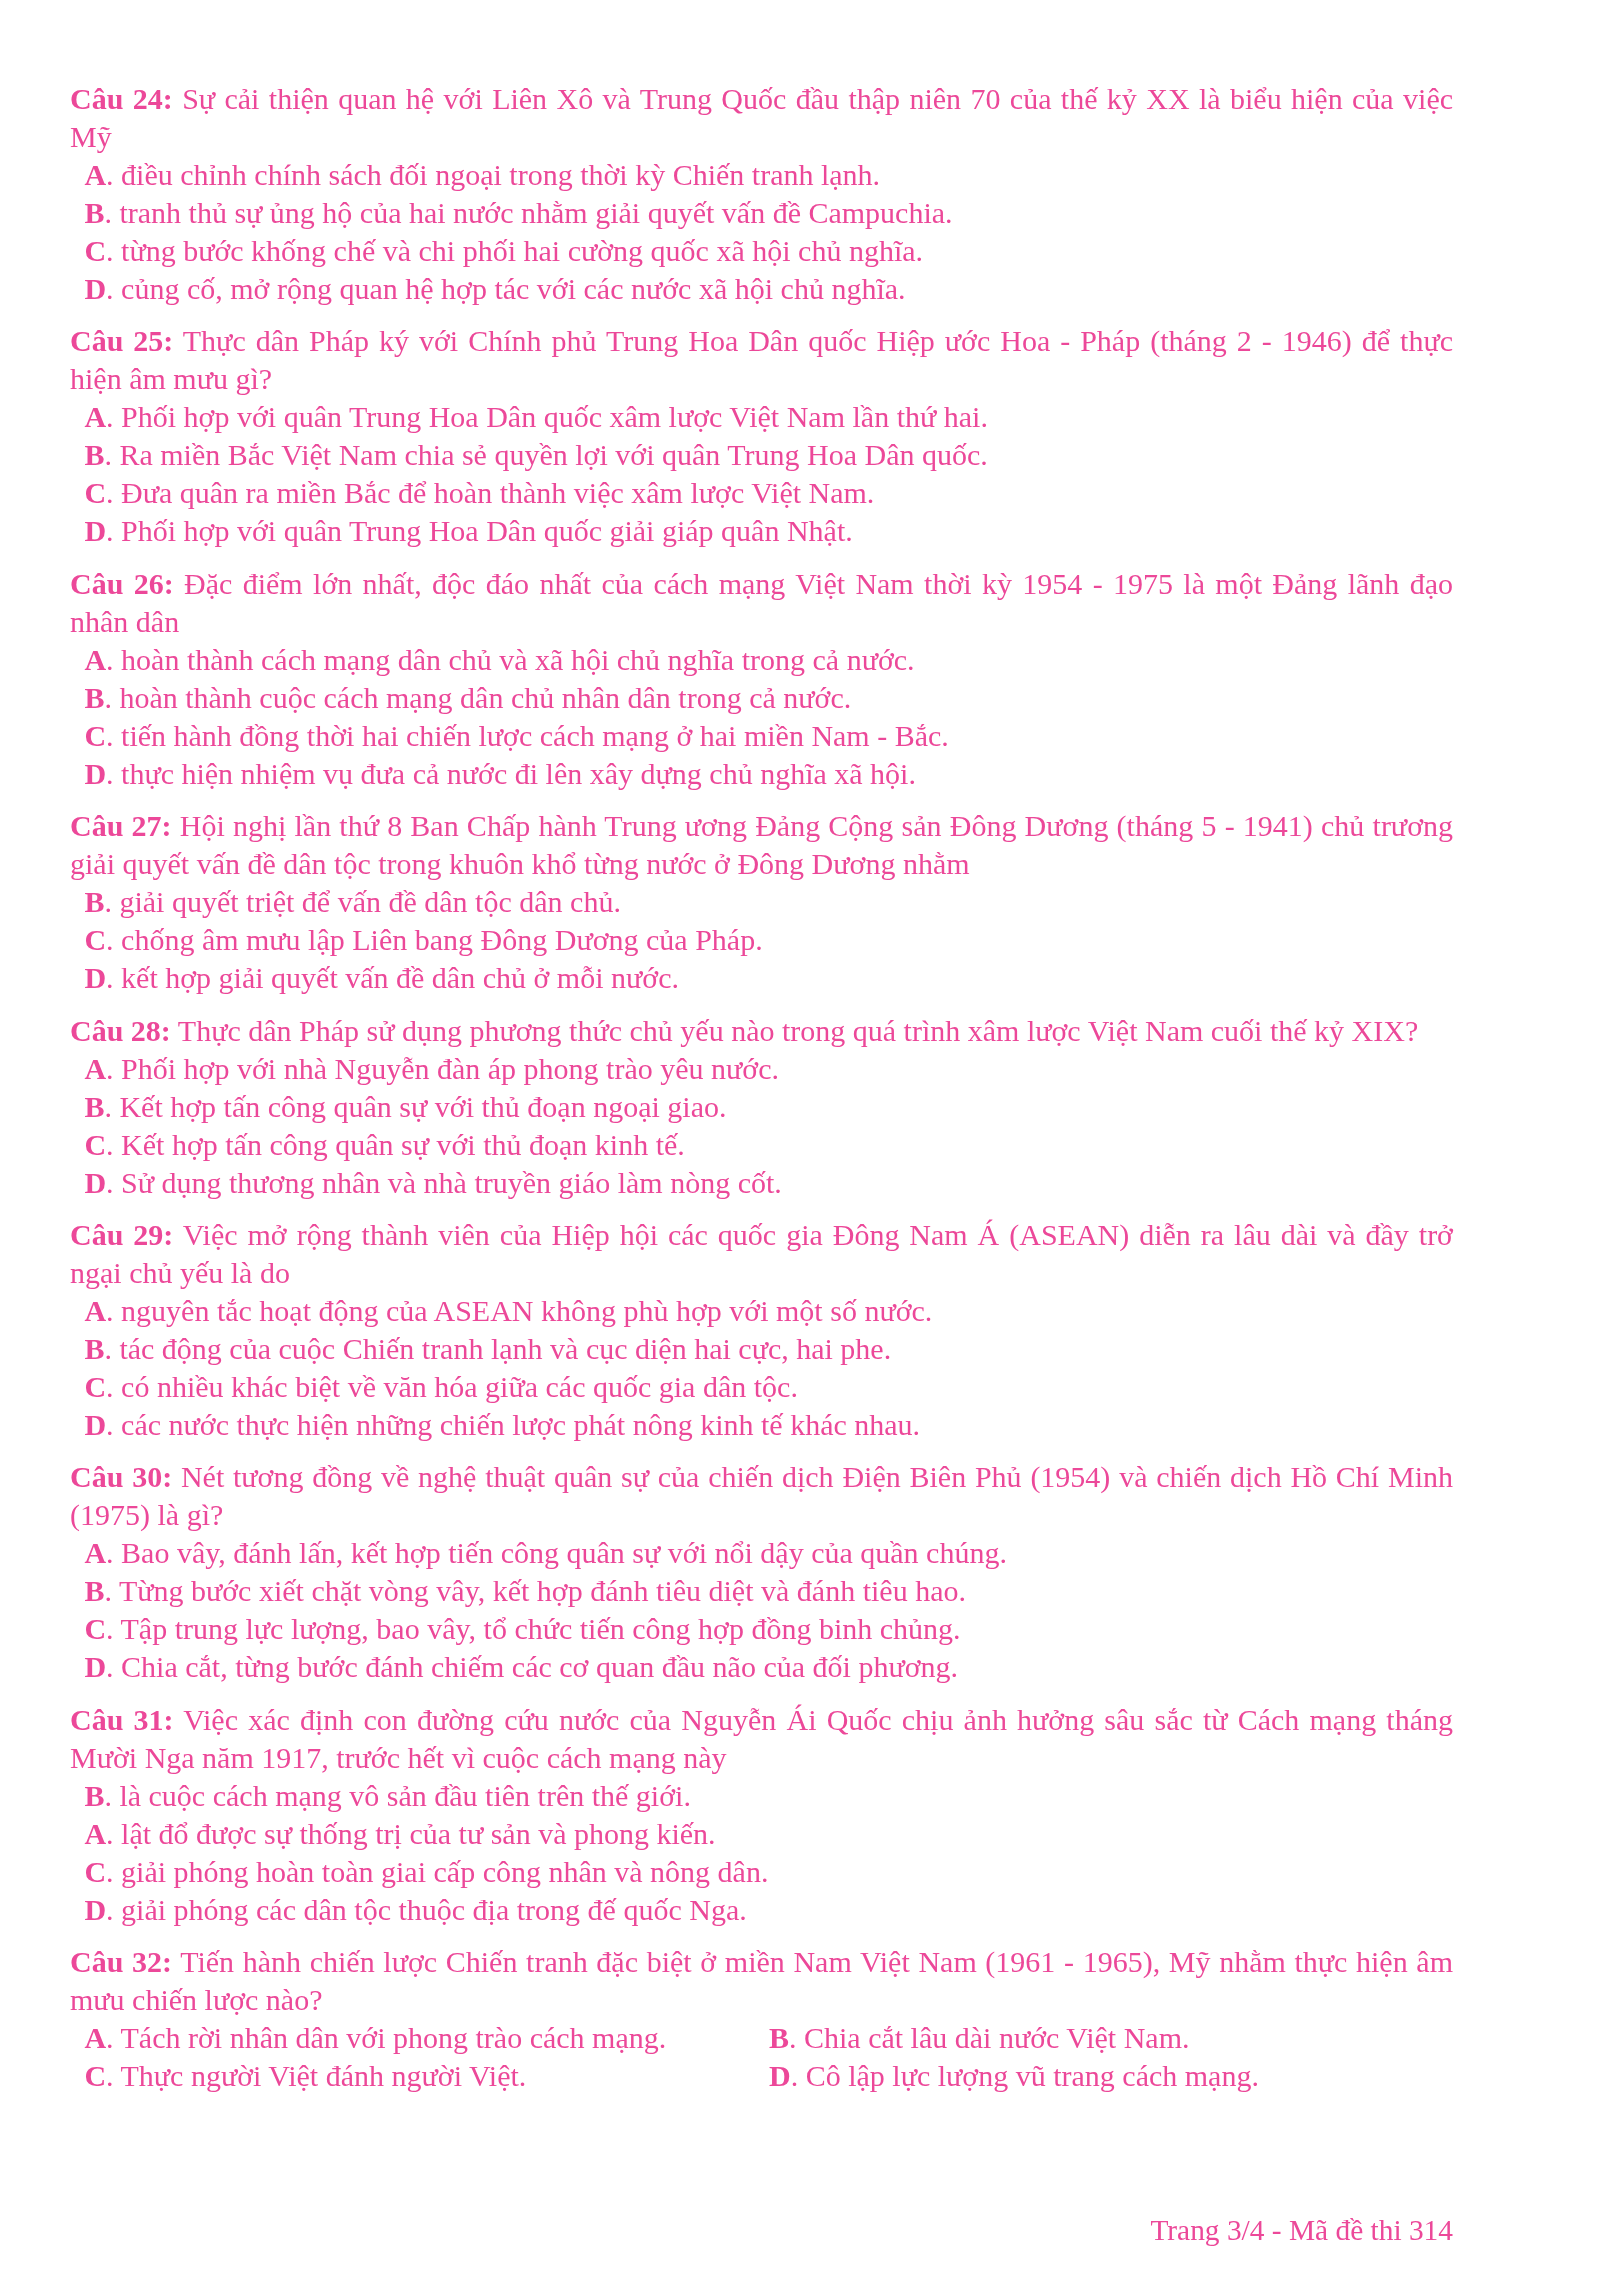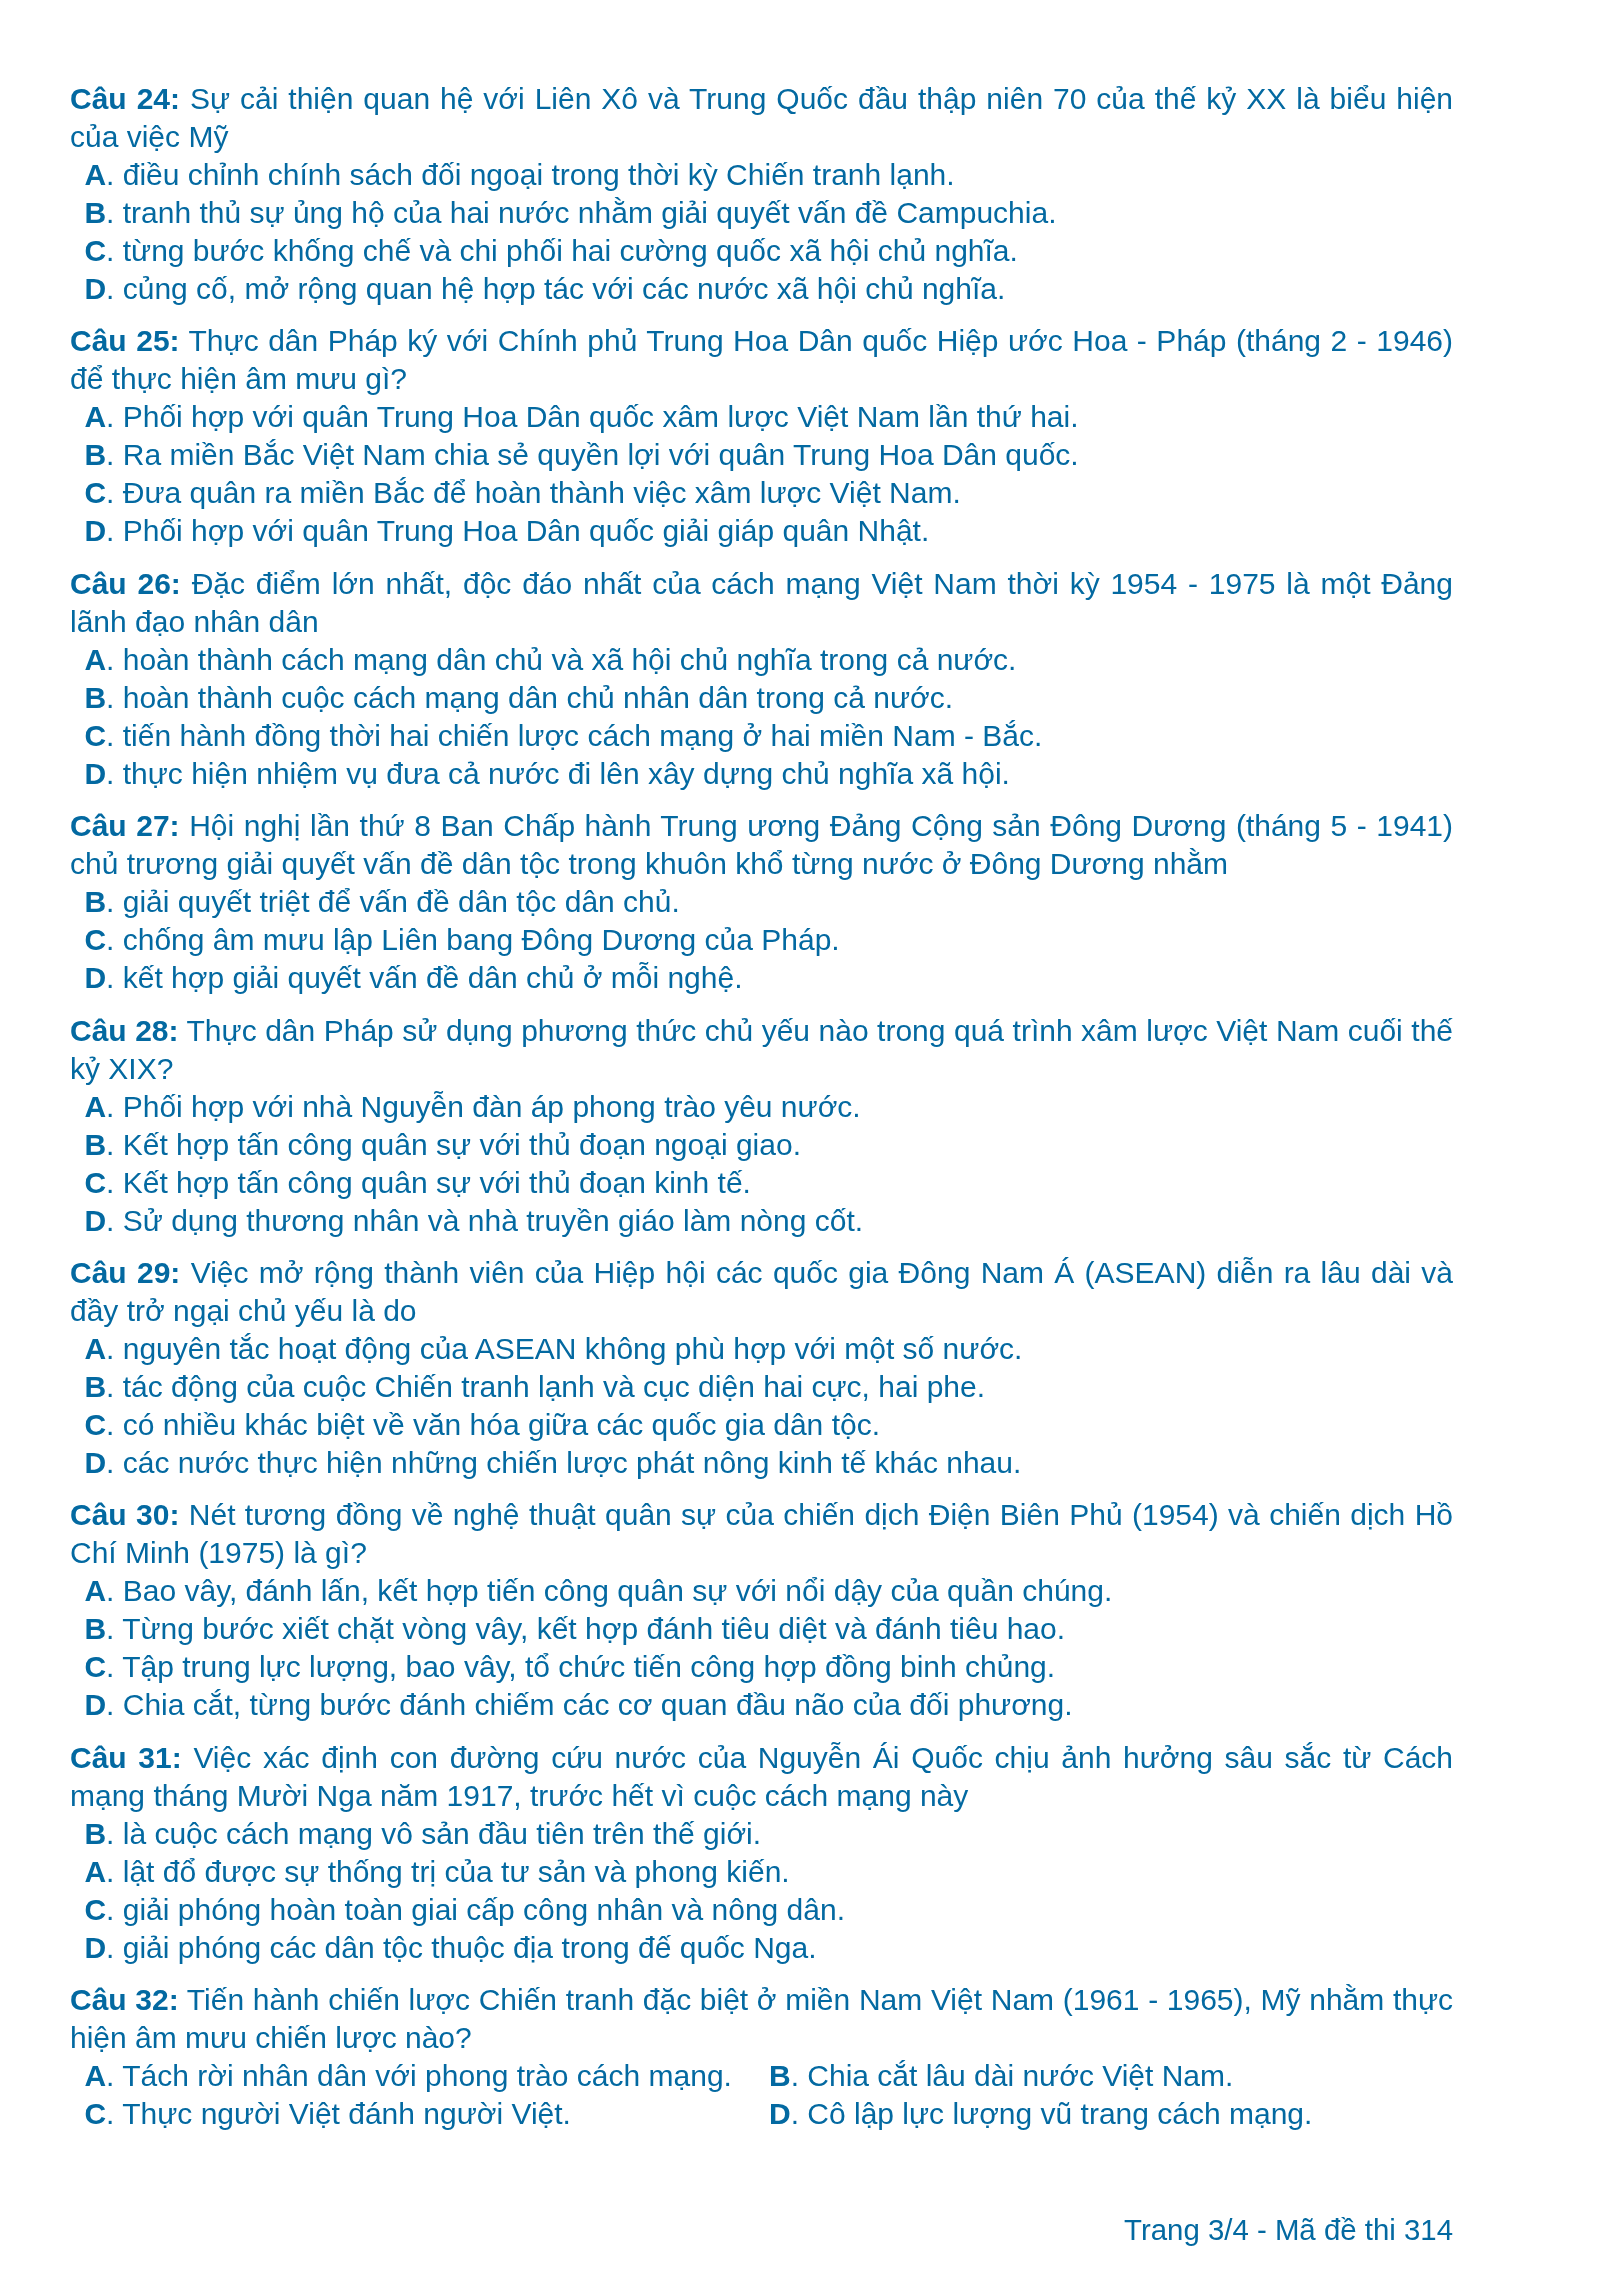--- a/index.html
+++ b/index.html
@@ -5,22 +5,22 @@
   html, body {
     margin: 0;
     padding: 0;
     background: #ffffff;
   }
   .page {
     position: relative;
     width: 1515px;
     height: 2295px;
     background: #ffffff;
-    color: #0369a1;
-    font-family: Liberation Sans, sans-serif;
+    color: #ec4899;
+    font-family: Liberation Serif, serif;
     font-size: 30px;
     line-height: 38px;
     box-sizing: border-box;
     padding: 80px 62px 0 70px;
     overflow: hidden;
   }
   .question { margin: 0 0 0 0; padding-top: 14.4px; }
   .question:first-child { padding-top: 0; }
   .q-head {
     margin: 0;
@@ -92,21 +92,21 @@
   </section>
 
   <section class="question">
     <p class="q-head">
       <b class="q-label">Câu 27:</b>
       <span class="q-text">Hội nghị lần thứ 8 Ban Chấp hành Trung ương Đảng Cộng sản Đông Dương (tháng 5 - 1941) chủ trương giải quyết vấn đề dân tộc trong khuôn khổ từng nước ở Đông Dương nhằm</span>
     </p>
     <div class="q-options">
           <div class="option"><span class="opt-letter">B</span><span>. </span><span>giải quyết triệt để vấn đề dân tộc dân chủ.</span></div>
           <div class="option"><span class="opt-letter">C</span><span>. </span><span>chống âm mưu lập Liên bang Đông Dương của Pháp.</span></div>
-          <div class="option"><span class="opt-letter">D</span><span>. </span><span>kết hợp giải quyết vấn đề dân chủ ở mỗi nghệ.</span></div>
+          <div class="option"><span class="opt-letter">D</span><span>. </span><span>kết hợp giải quyết vấn đề dân chủ ở mỗi nước.</span></div>
         </div>
   </section>
 
   <section class="question">
     <p class="q-head">
       <b class="q-label">Câu 28:</b>
       <span class="q-text">Thực dân Pháp sử dụng phương thức chủ yếu nào trong quá trình xâm lược Việt Nam cuối thế kỷ XIX?</span>
     </p>
     <div class="q-options">
           <div class="option"><span class="opt-letter">A</span><span>. </span><span>Phối hợp với nhà Nguyễn đàn áp phong trào yêu nước.</span></div>

